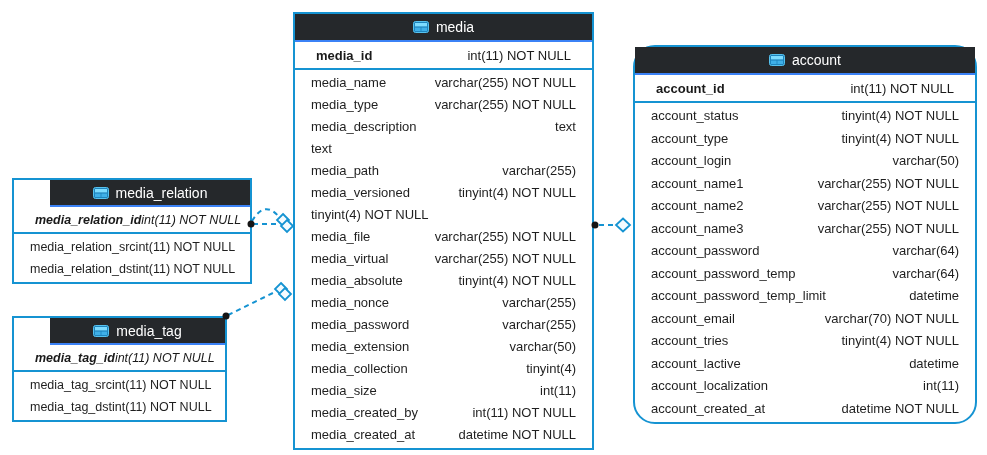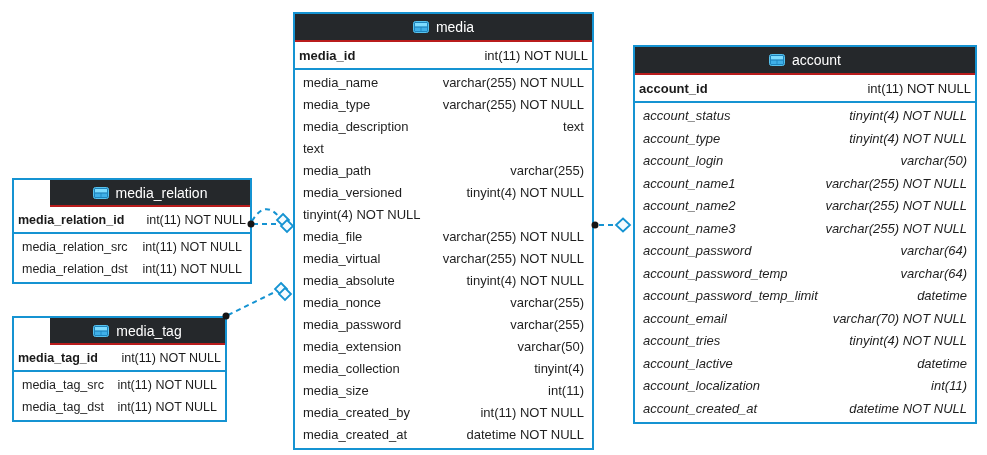--- a/index.html
+++ b/index.html
@@ -1,38 +1,38 @@
 <!DOCTYPE html>
 <html><head>
 <meta charset="utf-8">
 <style>
   html,body{margin:0;padding:0;background:#ffffff;}
   body{font-family:"Liberation Sans","DejaVu Sans",sans-serif;}
   #canvas{position:relative;width:987px;height:455px;background:#ffffff;overflow:hidden;}
 
   .db-table{position:absolute;background:#ffffff;border:2px solid #1593d2;box-sizing:content-box;}
   .t-header{background:#25282b;color:#ffffff;height:26px;display:flex;align-items:center;justify-content:center;
-            gap:7px;font-size:14px;border-bottom:2px solid #b91c1c;}
+            gap:7px;font-size:14px;border-bottom:2px solid #3b82f6;}
   .t-header .ticon{display:flex;align-items:center;}
-  .pk-row{display:flex;justify-content:space-between;align-items:center;padding:0 4px;height:26px;
+  .pk-row{display:flex;justify-content:space-between;align-items:center;padding:0 21px;height:26px;
           border-bottom:2px solid #1593d2;font-size:13px;color:#1a1a1a;white-space:nowrap;}
   .pk-row .fname{font-weight:bold;}
-  .rows{padding:2px 0;}
+  .rows{padding:2px 8px;}
   .row{display:flex;justify-content:space-between;padding:0 8px;line-height:22px;font-size:13px;
        color:#1f1f1f;white-space:nowrap;}
   .row .ftype{text-align:center;}
 
   #table-media{left:293px;top:12px;width:297px;}
   #table-media .row{line-height:22px;}
-  #table-account{left:633px;top:45px;width:340px;}
-  #table-account .row{line-height:22.5px;font-style:italic;}
+  #table-account{left:633px;top:45px;width:340px;border-radius:22px;}
+  #table-account .row{line-height:22.5px;}
   #table-media-relation{left:12px;top:178px;width:236px;}
   #table-media-tag{left:12px;top:316px;width:211px;}
   .t-small .t-header{height:25px;margin-left:36px;}
-  .t-small .pk-row{height:25px;font-size:12.5px;}
+  .t-small .pk-row{height:25px;font-size:12.5px;font-style:italic;}
   .t-small .row{line-height:22px;font-size:12.5px;}
 
   #rel-overlay{position:absolute;left:0;top:0;width:987px;height:455px;pointer-events:none;z-index:5;}
   .rel-line{stroke:#1593d2;stroke-width:2;fill:none;stroke-dasharray:5 4;}
   .rel-diamond{stroke:#1593d2;stroke-width:1.8;fill:#f4fbff;}
   .rel-dot{fill:#151515;}
 </style>
 </head>
 <body>
 

